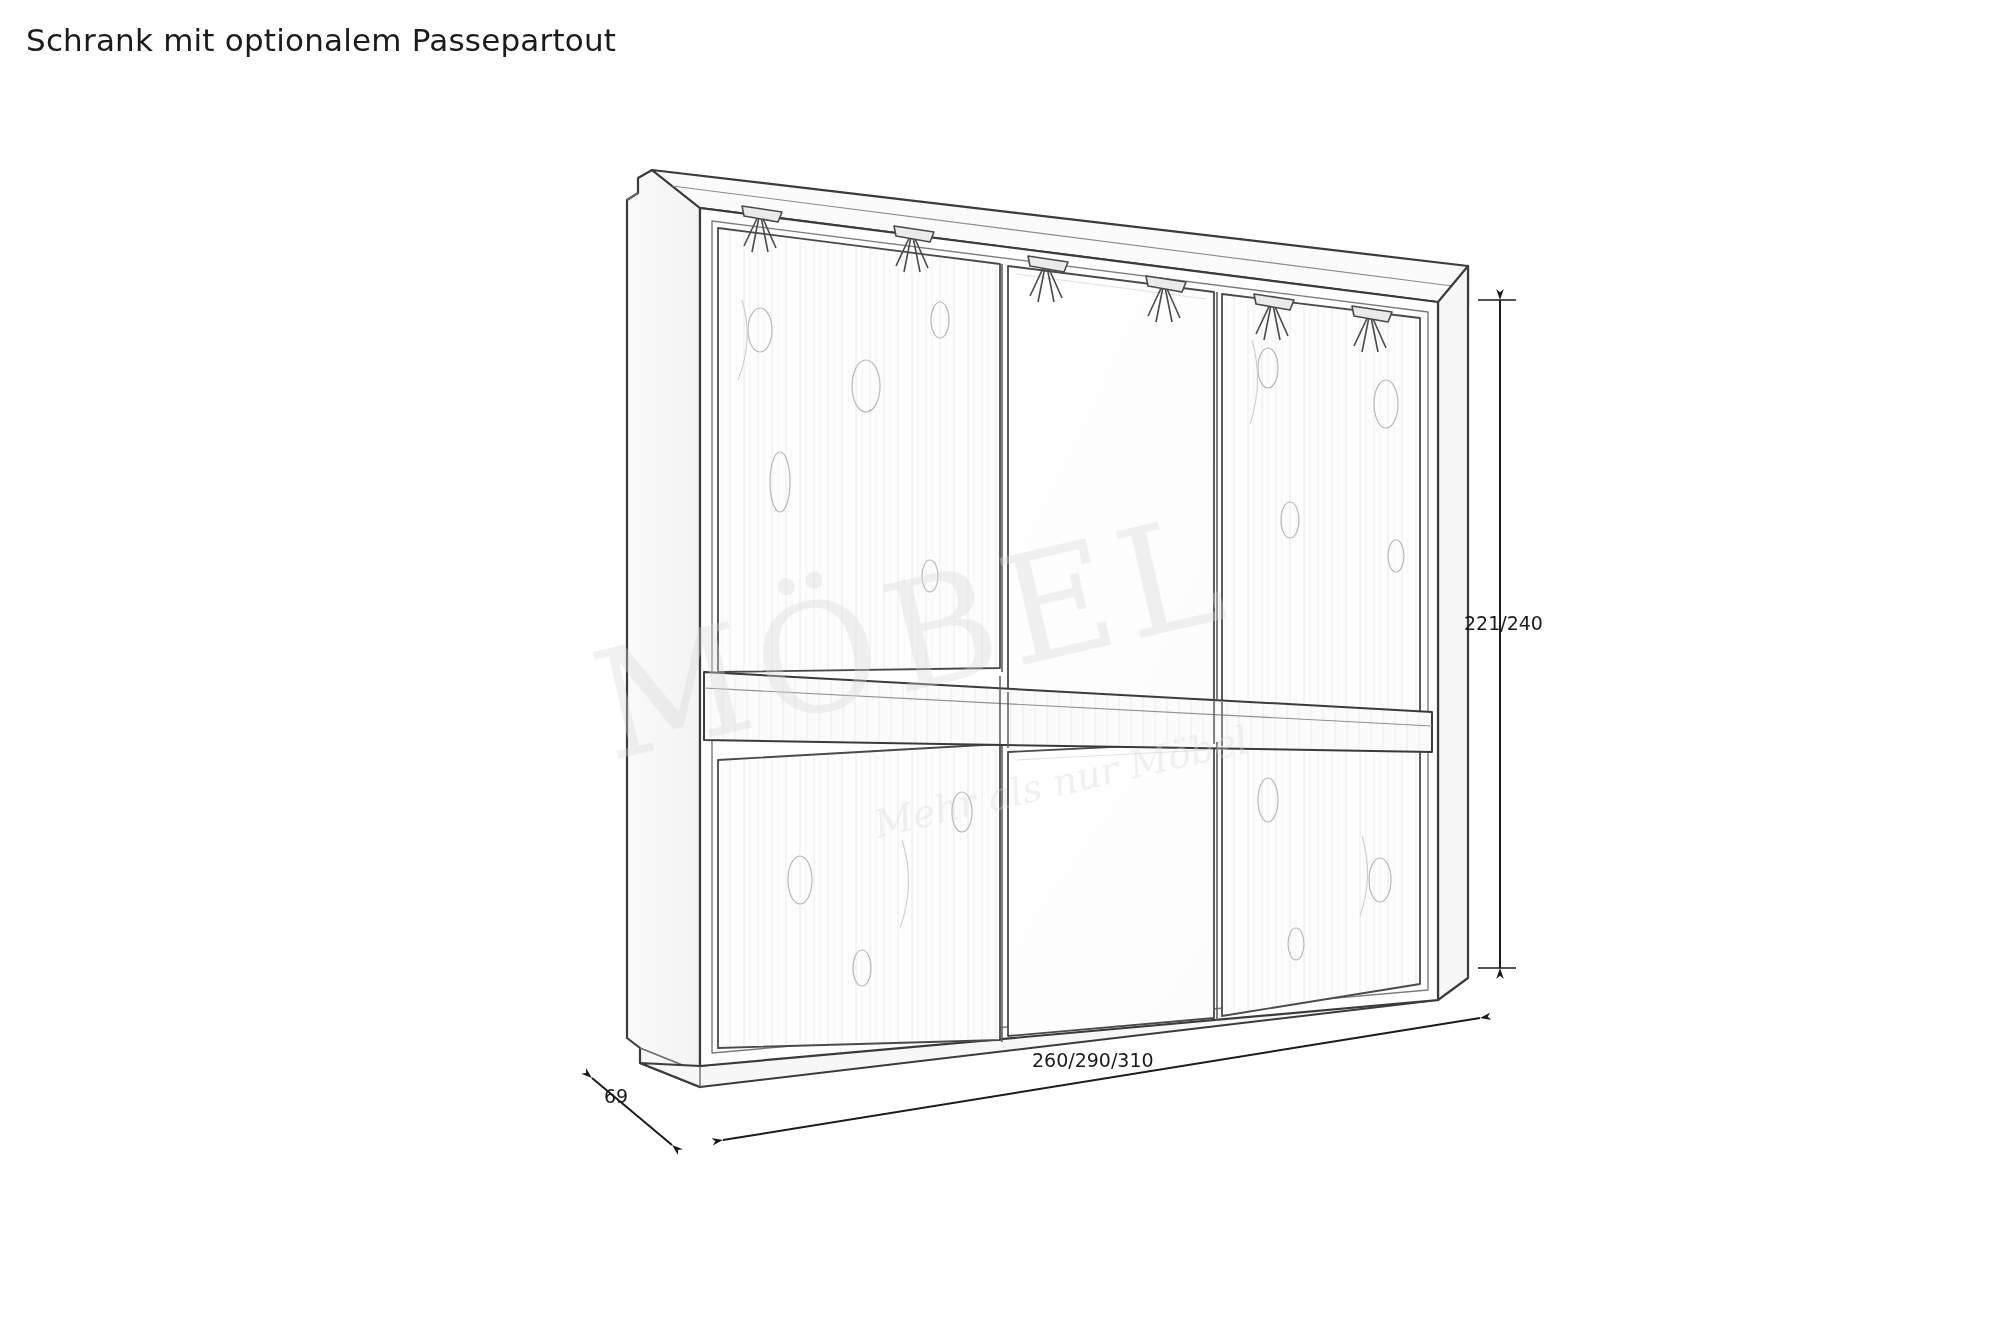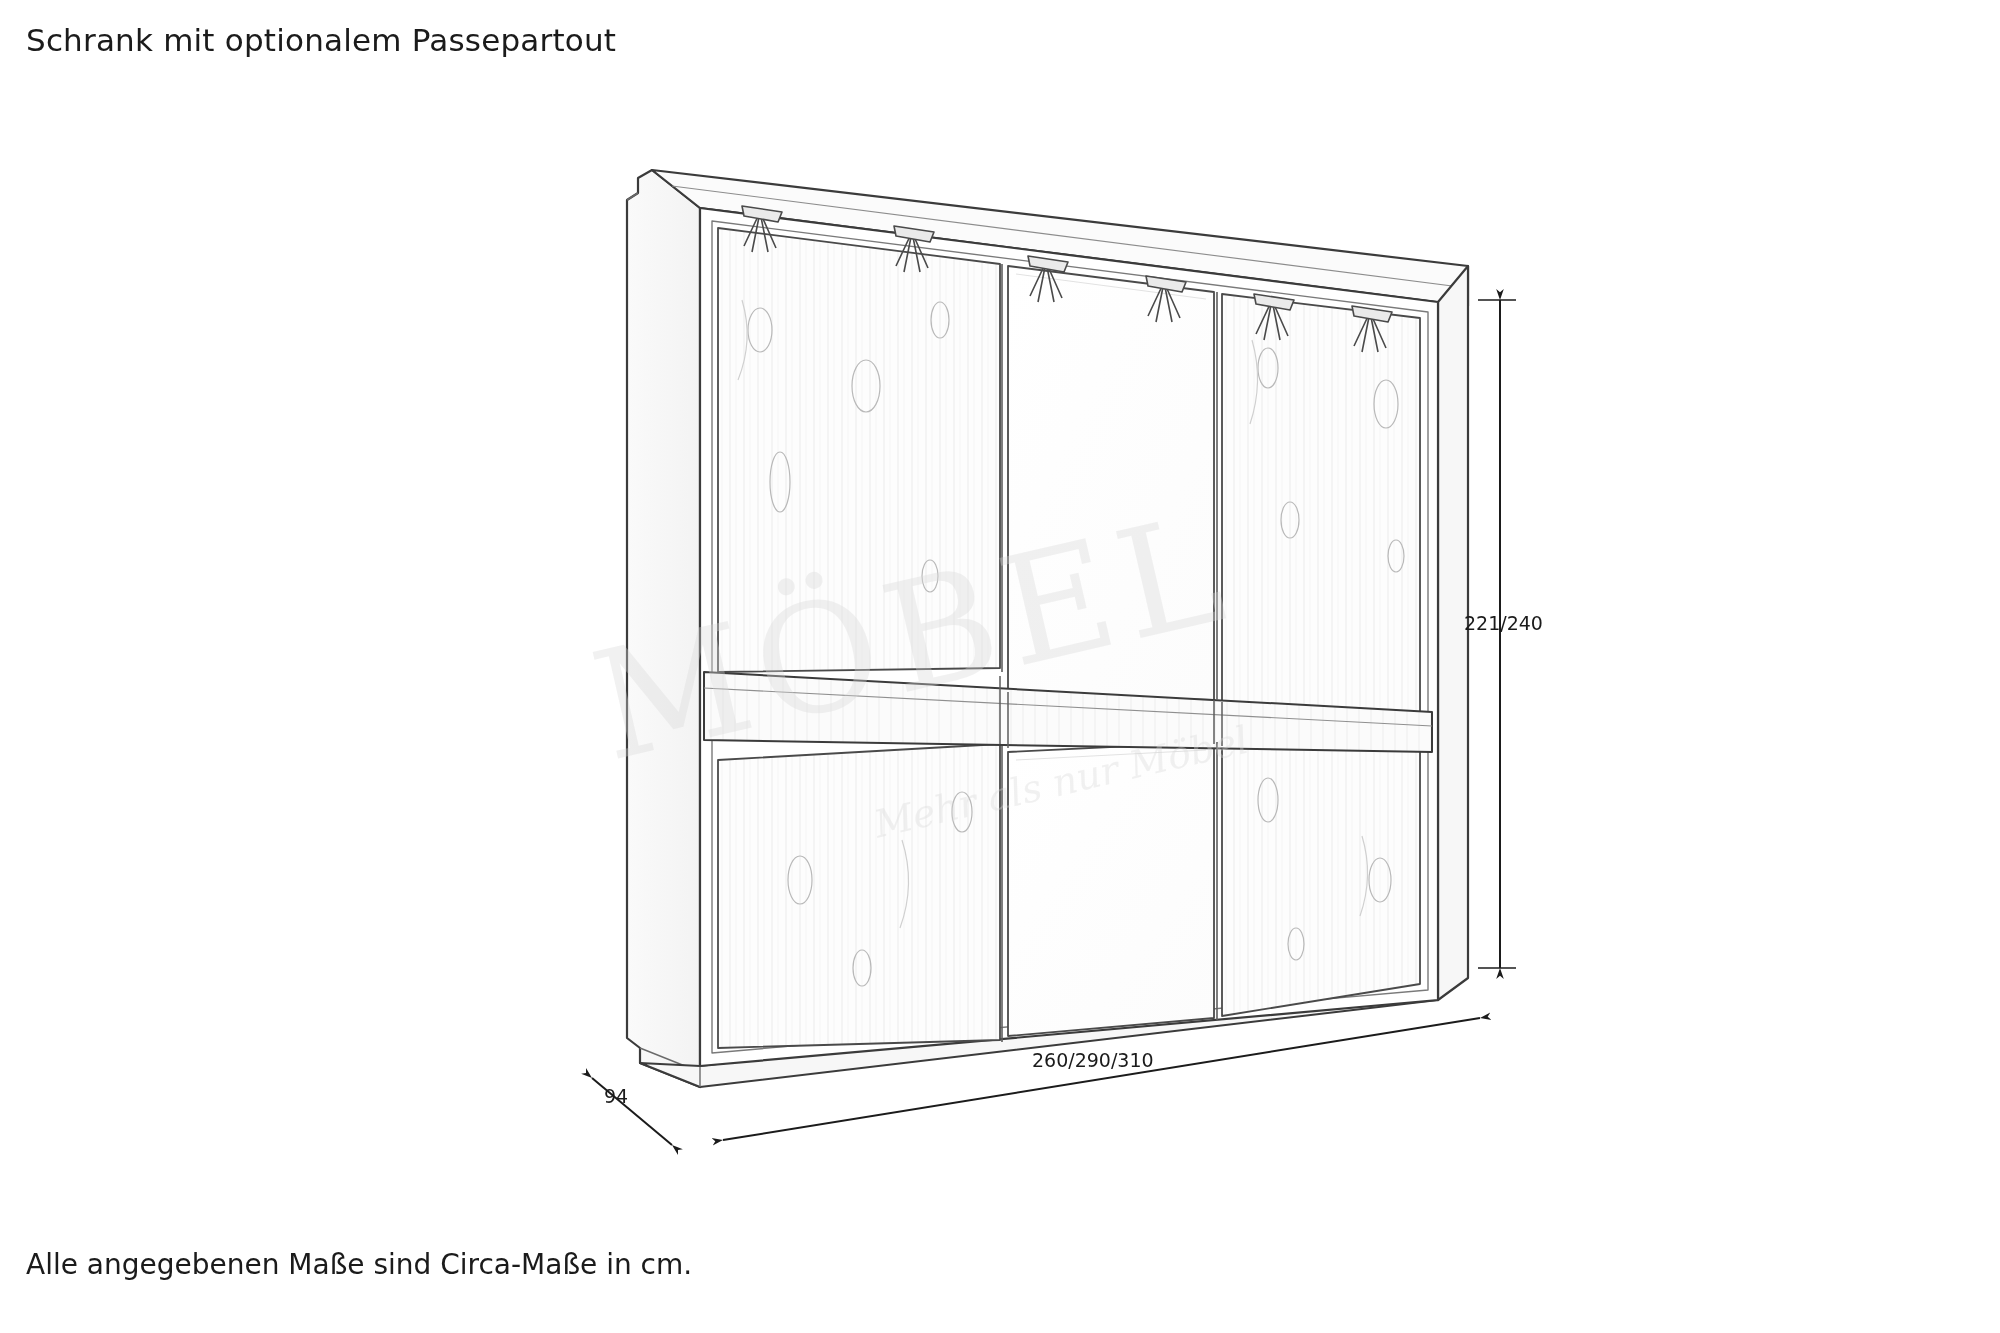--- a/index.html
+++ b/index.html
@@ -265,16 +265,15 @@
     </g>
   </svg>
 
   <div class="wm">
     <div class="wm-text wm-main">MÖBEL</div>
     <div class="wm-text wm-sub">Mehr als nur Möbel</div>
   </div>
 
   <div class="dim-label" id="dim-height-label">221/240</div>
   <div class="dim-label" id="dim-width-label">260/290/310</div>
-  <div class="dim-label" id="dim-depth-label">94</div>
-
-  <div class="footnote">Alle angegebenen Maße sind Circa-Maße in cm.</div>
+  <div class="dim-label" id="dim-depth-label">69</div>
+
 </div>
 
 </body></html>

